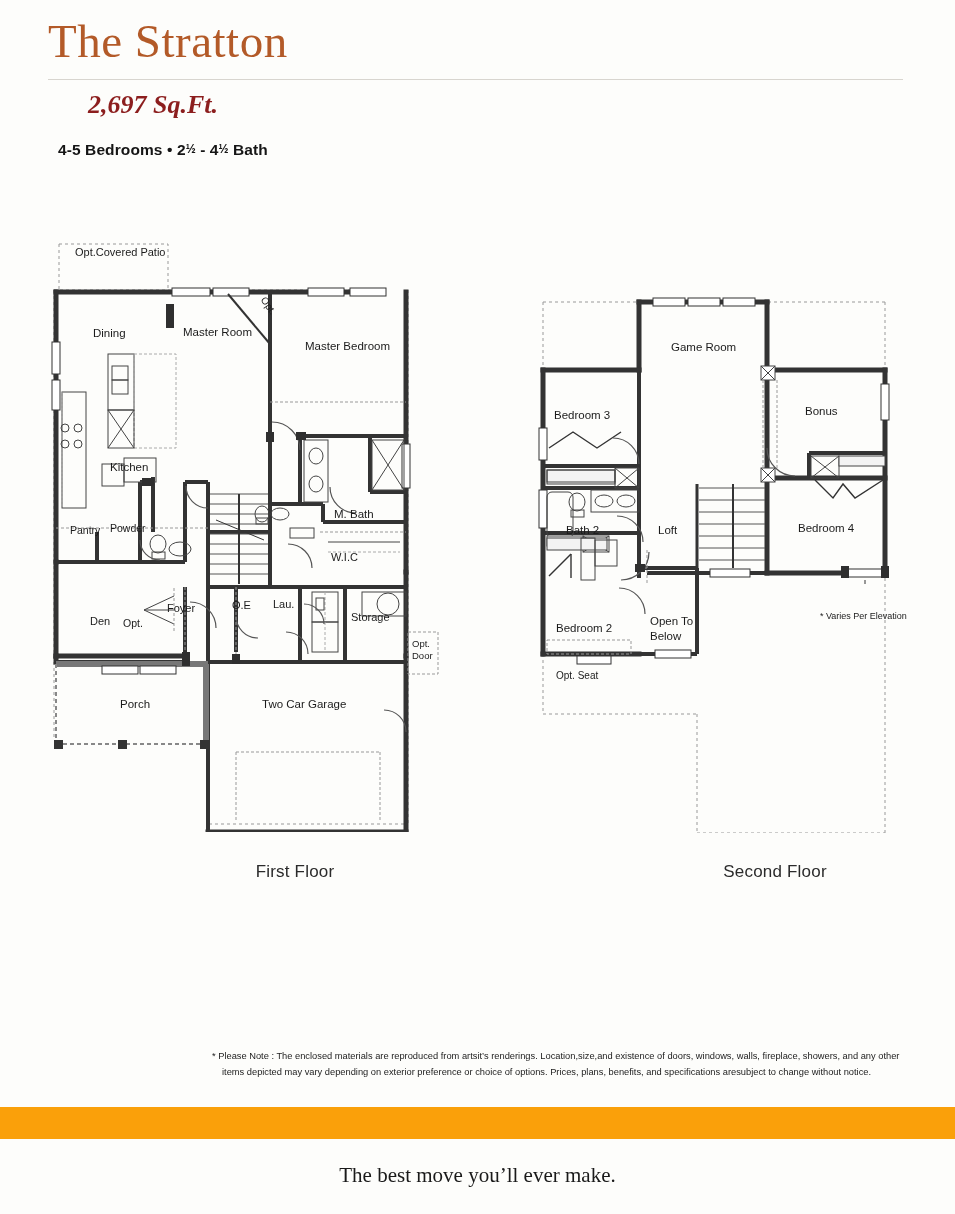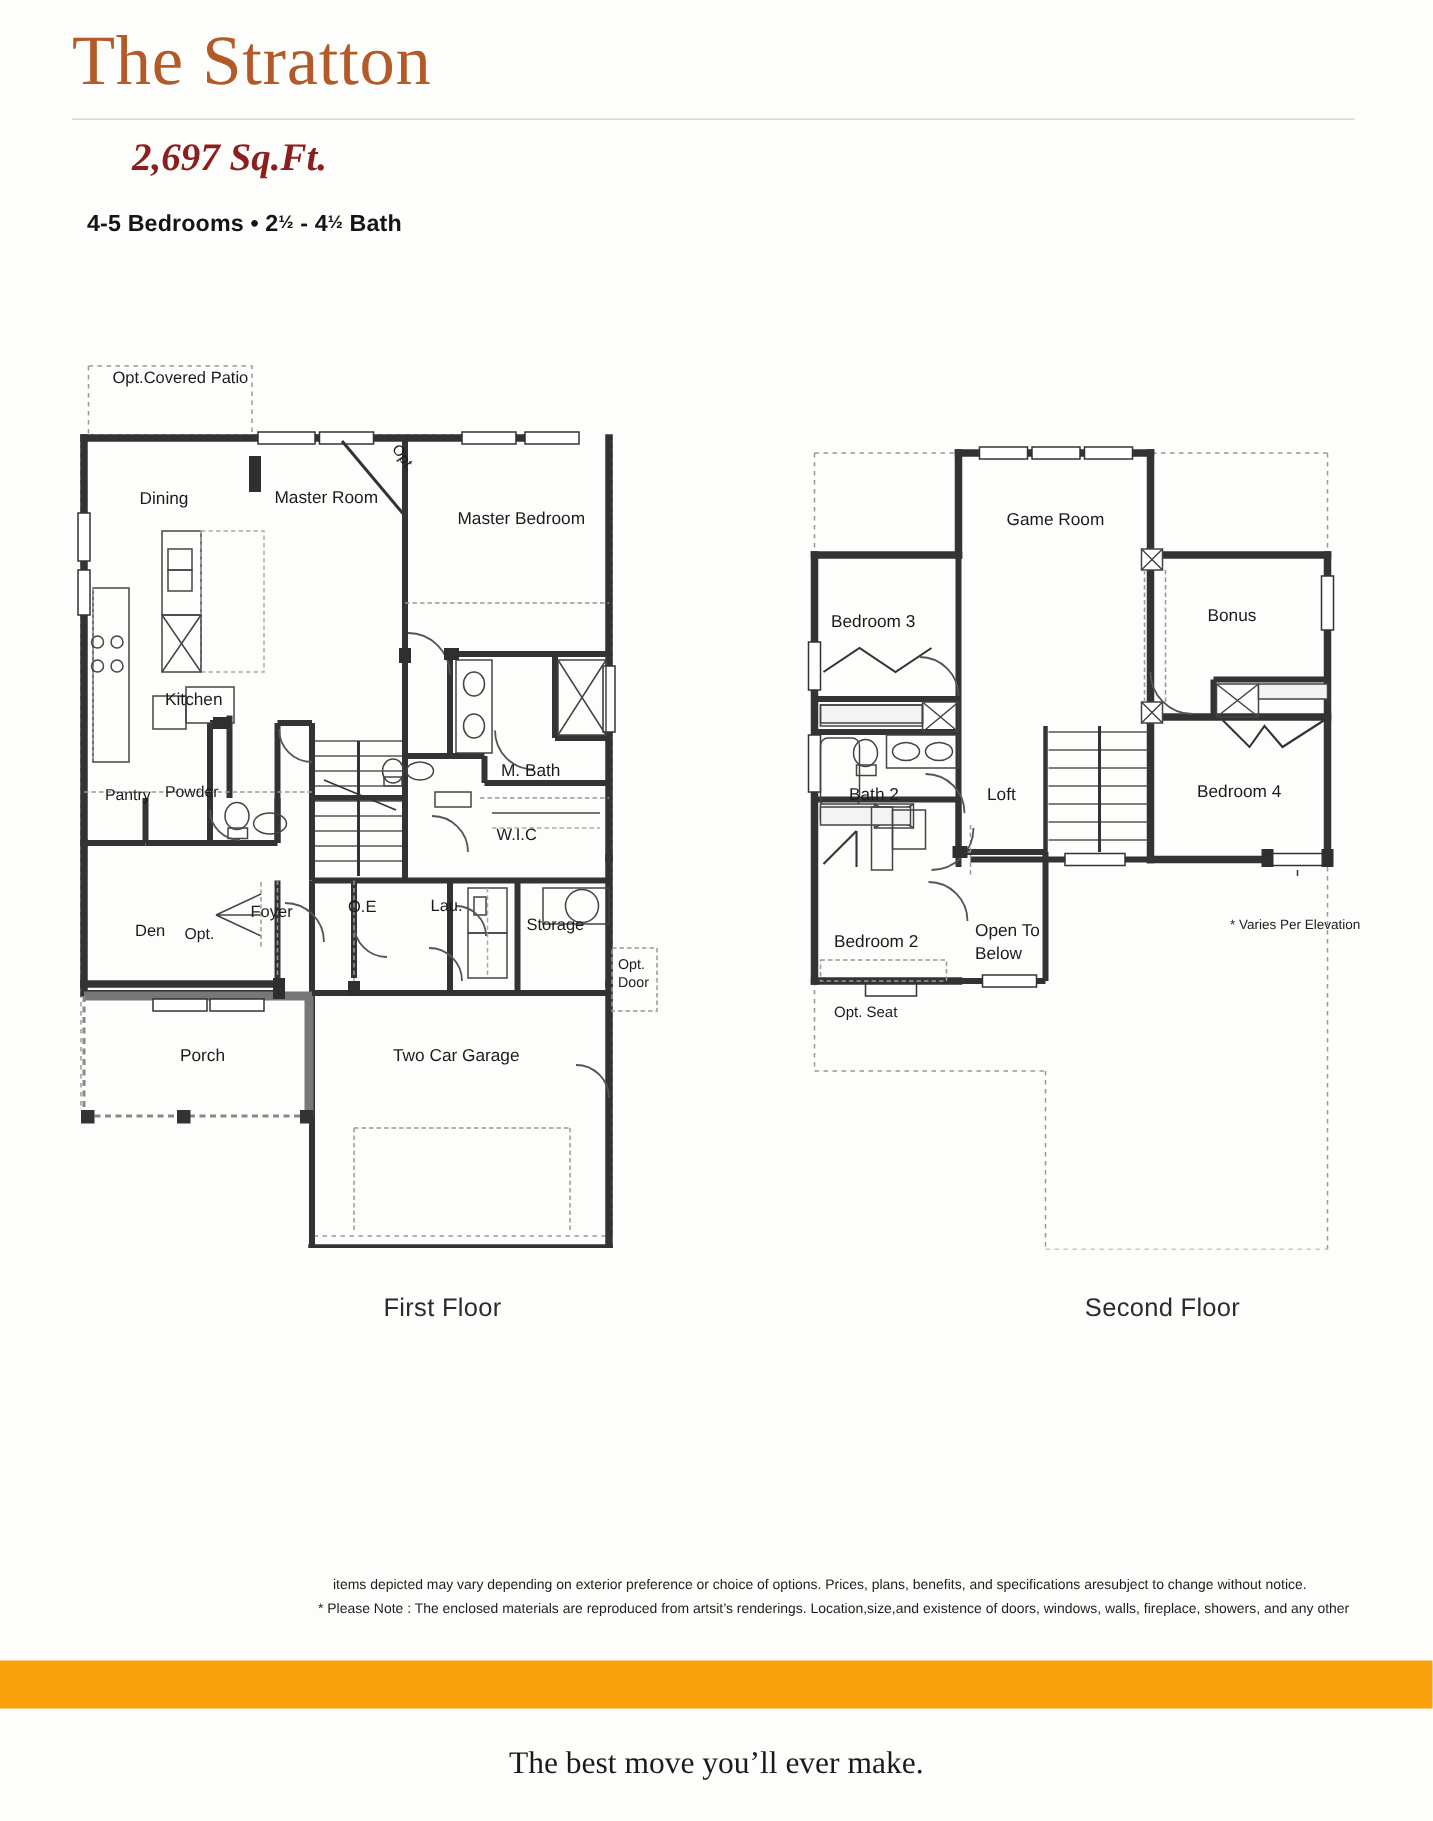--- a/index.html
+++ b/index.html
@@ -269,21 +269,21 @@
   <div style="position:absolute;left:259px;top:300px;font-size:10px;color:#1b1b1b;transform:rotate(55deg);">Opt.</div>
   <div style="position:absolute;left:110px;top:461px;font-size:11.5px;color:#1b1b1b;">Kitchen</div>
   <div style="position:absolute;left:70px;top:524px;font-size:10.5px;color:#1b1b1b;">Pantry</div>
   <div style="position:absolute;left:110px;top:522px;font-size:10.5px;color:#1b1b1b;">Powder</div>
   <div style="position:absolute;left:334px;top:508px;font-size:11.5px;color:#1b1b1b;">M. Bath</div>
   <div style="position:absolute;left:331px;top:551px;font-size:11px;color:#1b1b1b;">W.I.C</div>
   <div style="position:absolute;left:90px;top:615px;font-size:11px;color:#1b1b1b;">Den</div>
   <div style="position:absolute;left:123px;top:617px;font-size:10.5px;color:#1b1b1b;">Opt.</div>
   <div style="position:absolute;left:167px;top:602px;font-size:11px;color:#1b1b1b;">Foyer</div>
   <div style="position:absolute;left:232px;top:599px;font-size:11px;color:#1b1b1b;">O.E</div>
-  <div style="position:absolute;left:287px;top:598px;font-size:11px;color:#1b1b1b;">Lau.</div>
+  <div style="position:absolute;left:273px;top:598px;font-size:11px;color:#1b1b1b;">Lau.</div>
   <div style="position:absolute;left:351px;top:611px;font-size:11px;color:#1b1b1b;">Storage</div>
   <div style="position:absolute;left:412px;top:638px;font-size:9.5px;color:#1b1b1b;">Opt.</div>
   <div style="position:absolute;left:412px;top:650px;font-size:9.5px;color:#1b1b1b;">Door</div>
   <div style="position:absolute;left:120px;top:698px;font-size:11.5px;color:#1b1b1b;">Porch</div>
   <div style="position:absolute;left:262px;top:698px;font-size:11.5px;color:#1b1b1b;">Two Car Garage</div>
 </div>
 
 <div class="plan" style="left:525px;top:288px;">
 <svg width="375" height="545" viewBox="0 0 375 545" xmlns="http://www.w3.org/2000/svg">
   <g fill="none">
@@ -442,19 +442,19 @@
   <div style="position:absolute;left:650px;top:615px;font-size:11.5px;color:#1b1b1b;">Open To</div>
   <div style="position:absolute;left:650px;top:630px;font-size:11.5px;color:#1b1b1b;">Below</div>
   <div style="position:absolute;left:556px;top:670px;font-size:10px;color:#1b1b1b;">Opt. Seat</div>
   <div style="position:absolute;left:820px;top:611px;font-size:9px;color:#1b1b1b;">* Varies Per Elevation</div>
 </div>
 
 <div class="floor-label" style="left:205px;top:862px;width:180px;">First Floor</div>
 <div class="floor-label" style="left:685px;top:862px;width:180px;">Second Floor</div>
 
 <div id="disclaimer">
+  <div>* Please Note : The enclosed materials are reproduced from artsit’s renderings. Location,size,and existence of doors, windows, walls, fireplace, showers, and any other</div>
   <div style="padding-left:10px;">items depicted may vary depending on exterior preference or choice of options. Prices, plans, benefits, and specifications aresubject to change without notice.</div>
-  <div>* Please Note : The enclosed materials are reproduced from artsit’s renderings. Location,size,and existence of doors, windows, walls, fireplace, showers, and any other</div>
 </div>
 
 <div id="orange-bar"></div>
 
 <div id="tagline">The best move you’ll ever make.</div>
 
 </body></html>

